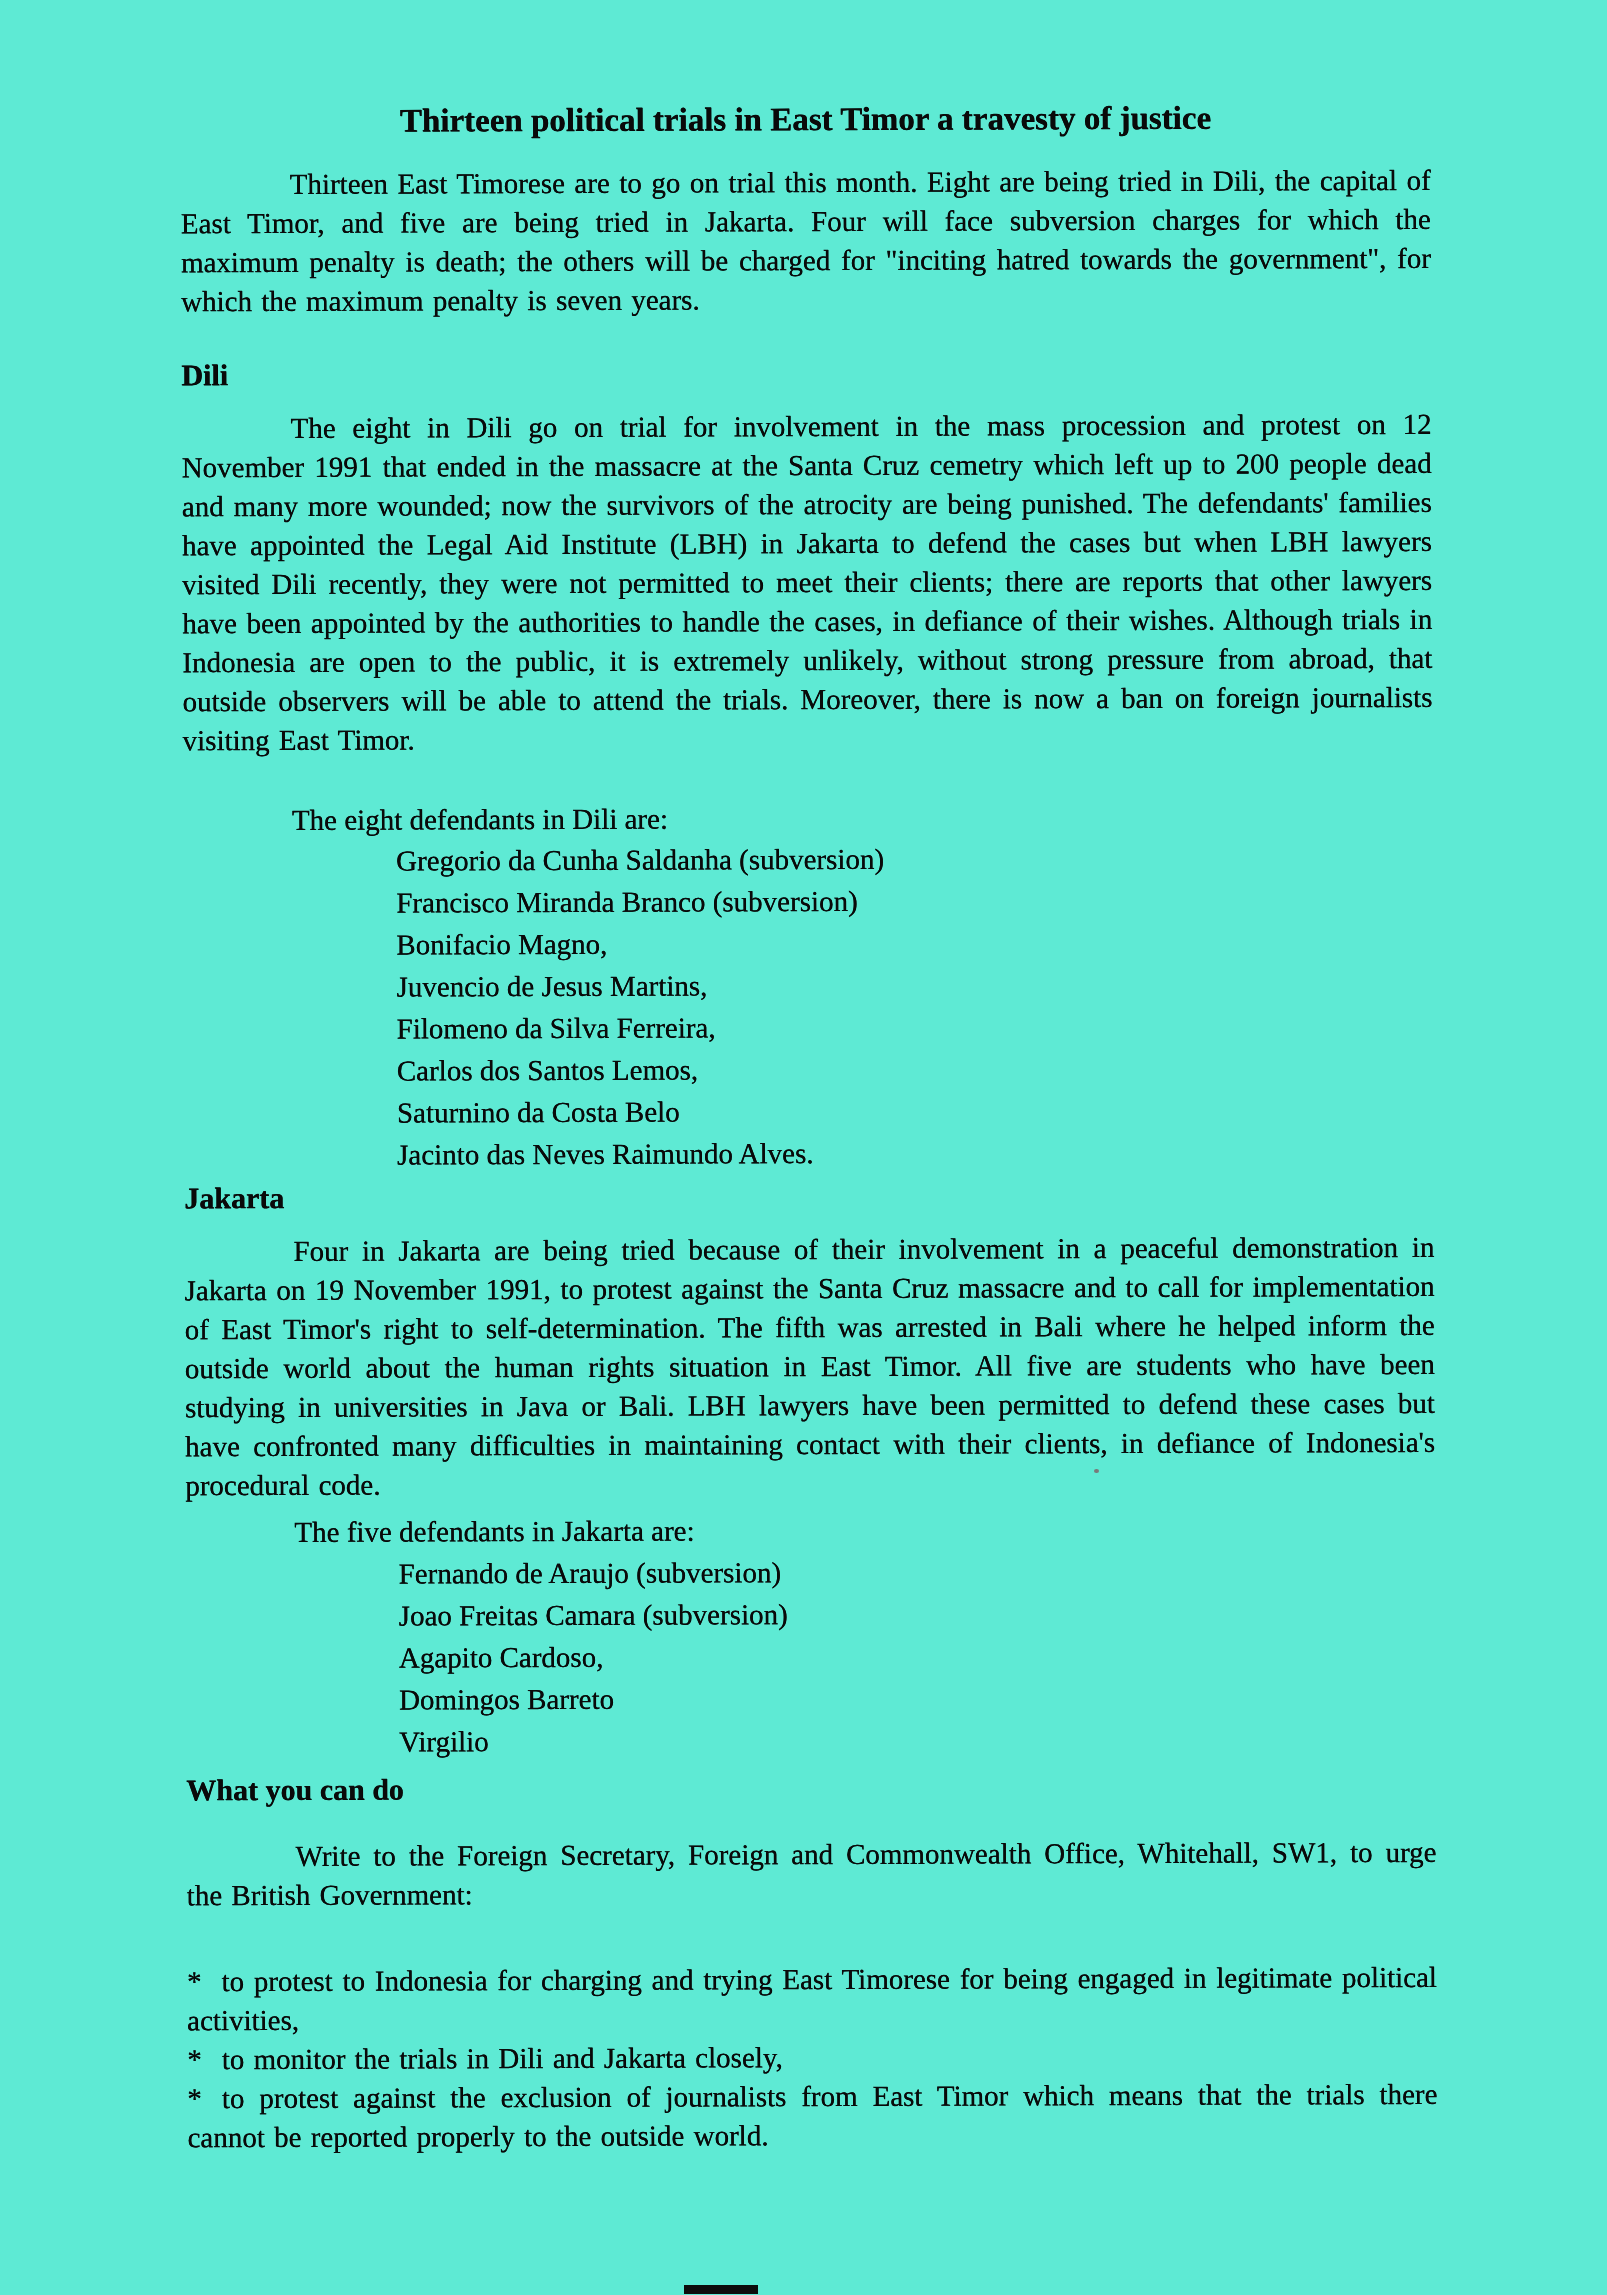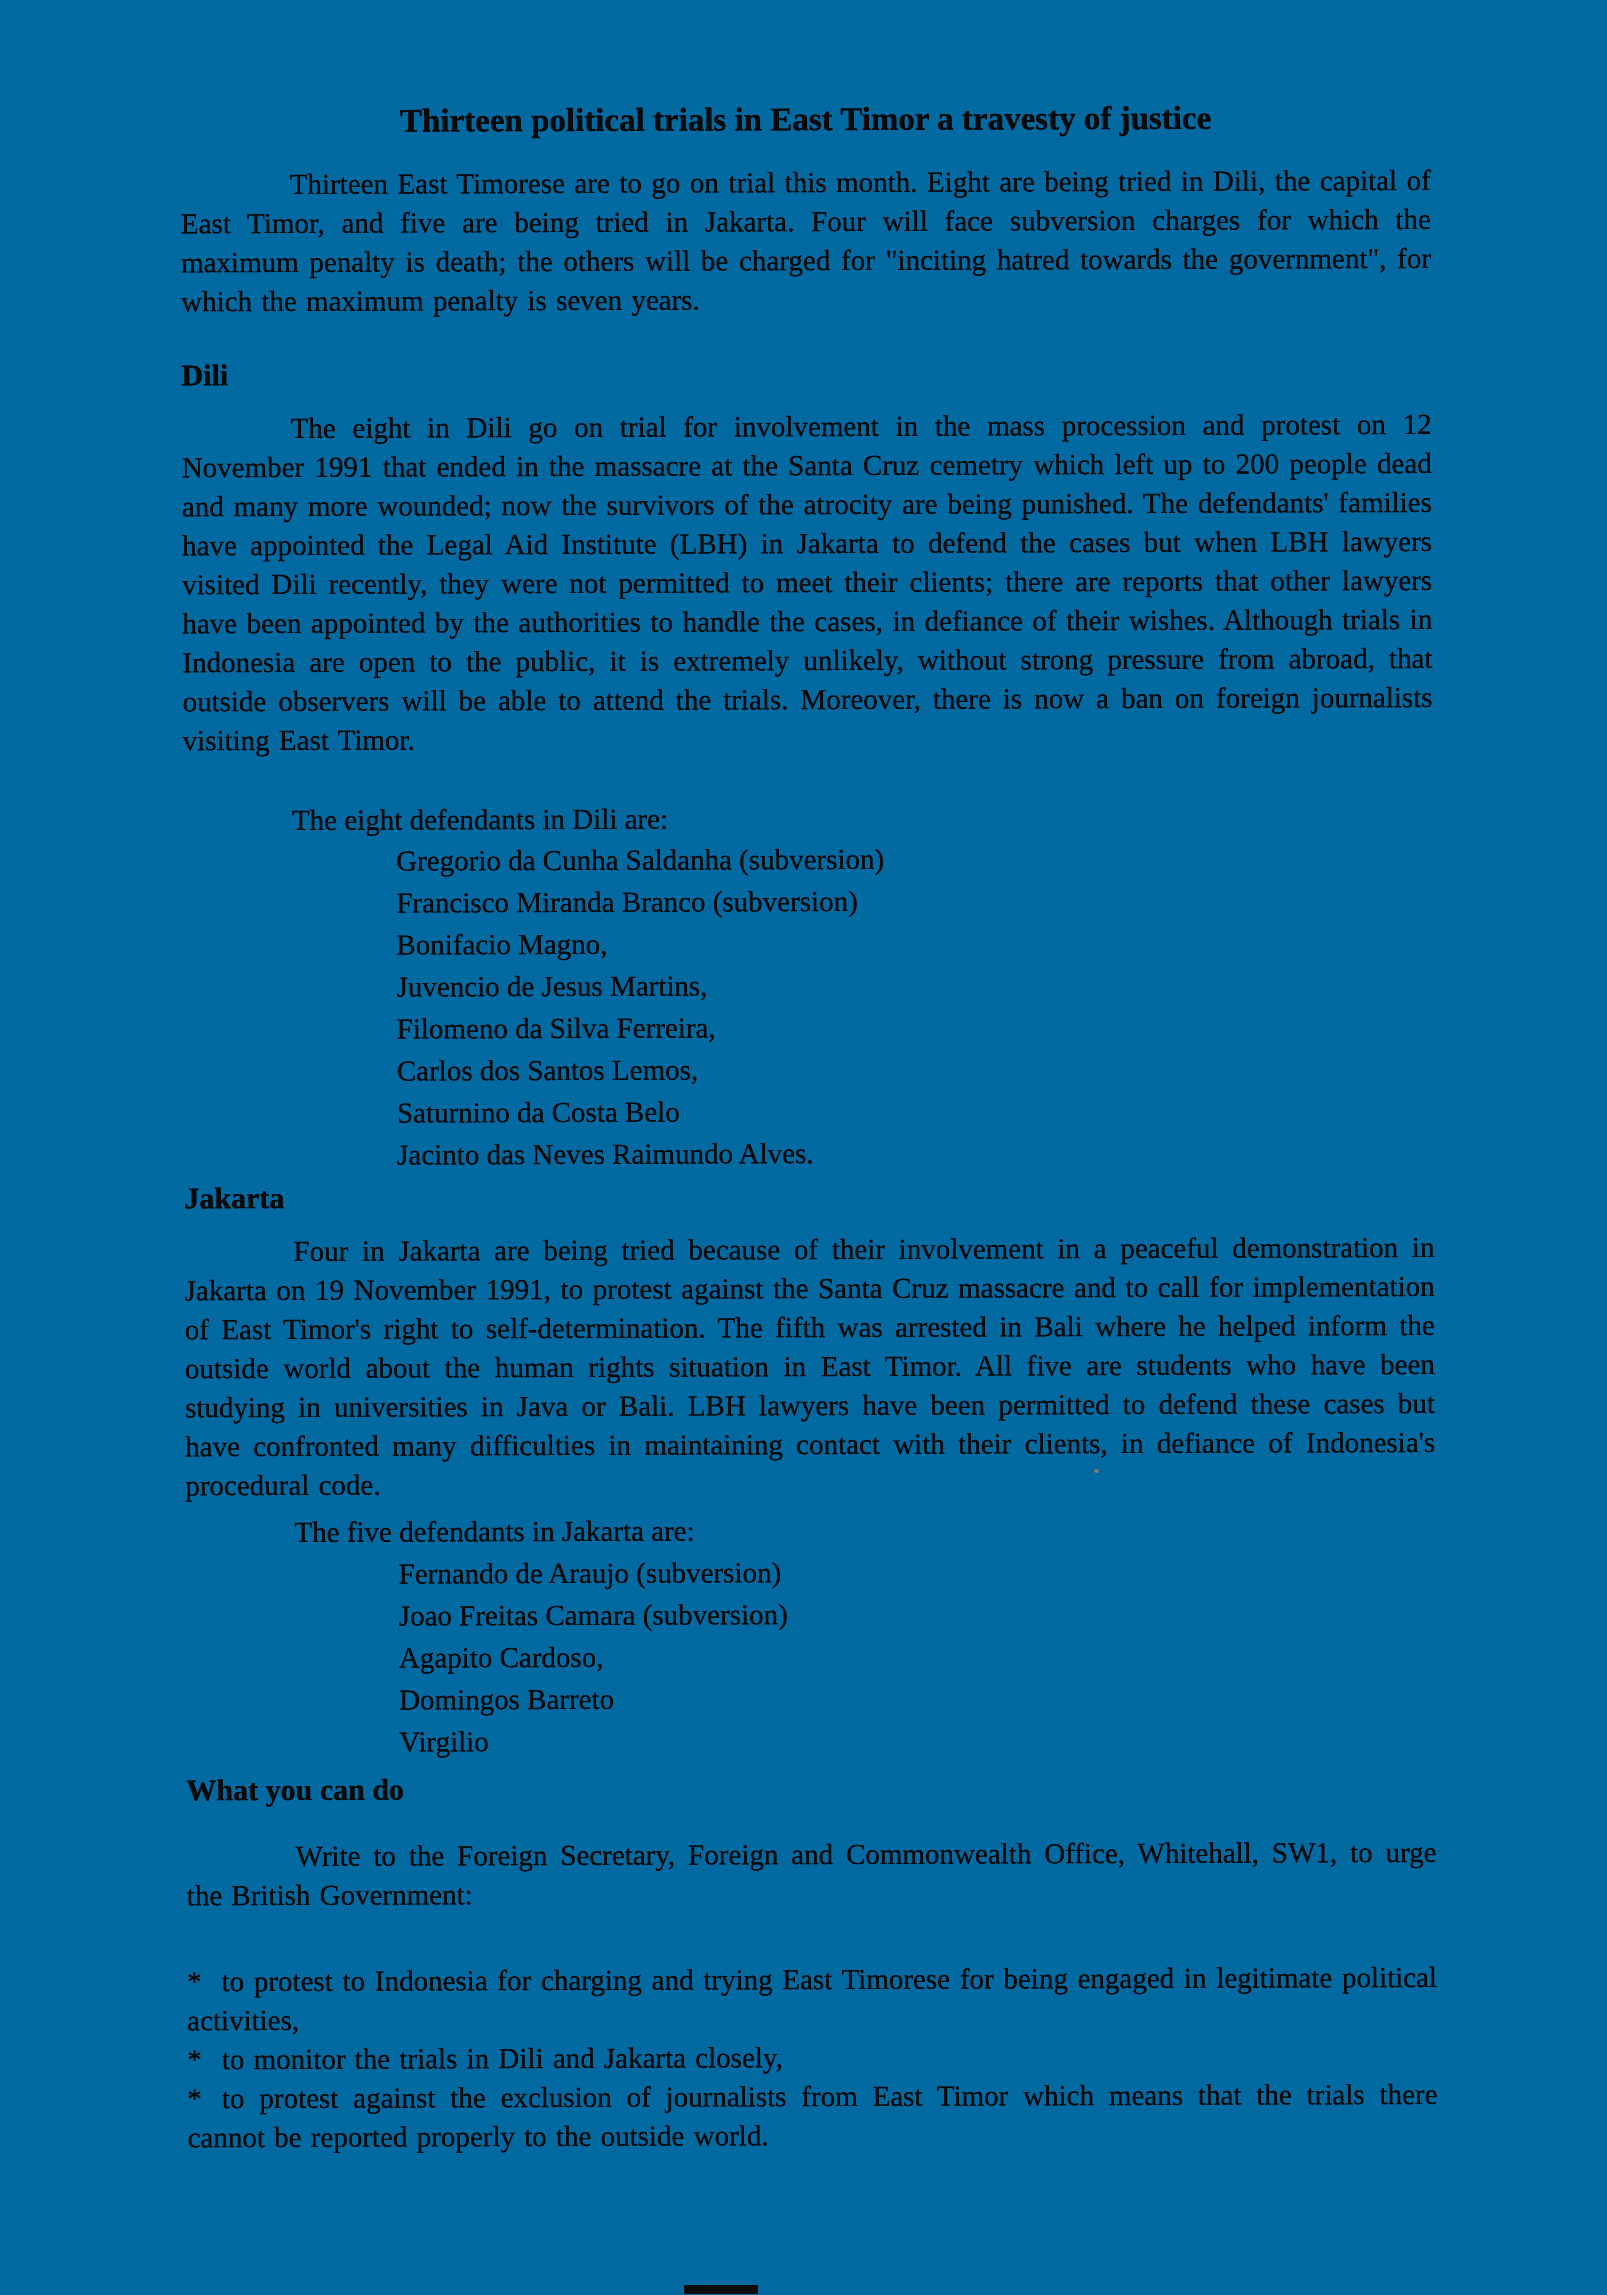--- a/index.html
+++ b/index.html
@@ -12,21 +12,21 @@
     height: 2295px;
     position: relative;
     font-family: "Liberation Serif", "DejaVu Serif", serif;
     color: #0a0a0a;
   }
   .sheet {
     position: absolute;
     left: 0; top: 0;
     width: 1608px;
     height: 2295px;
-    background: #0369a1;
+    background: #5eead4;
     overflow: hidden;
   }
   .content {
     position: absolute;
     left: 184px;
     top: 0;
     width: 1250px;
     height: 2295px;
     transform: rotate(-0.2deg);
     transform-origin: 50% 50%;

